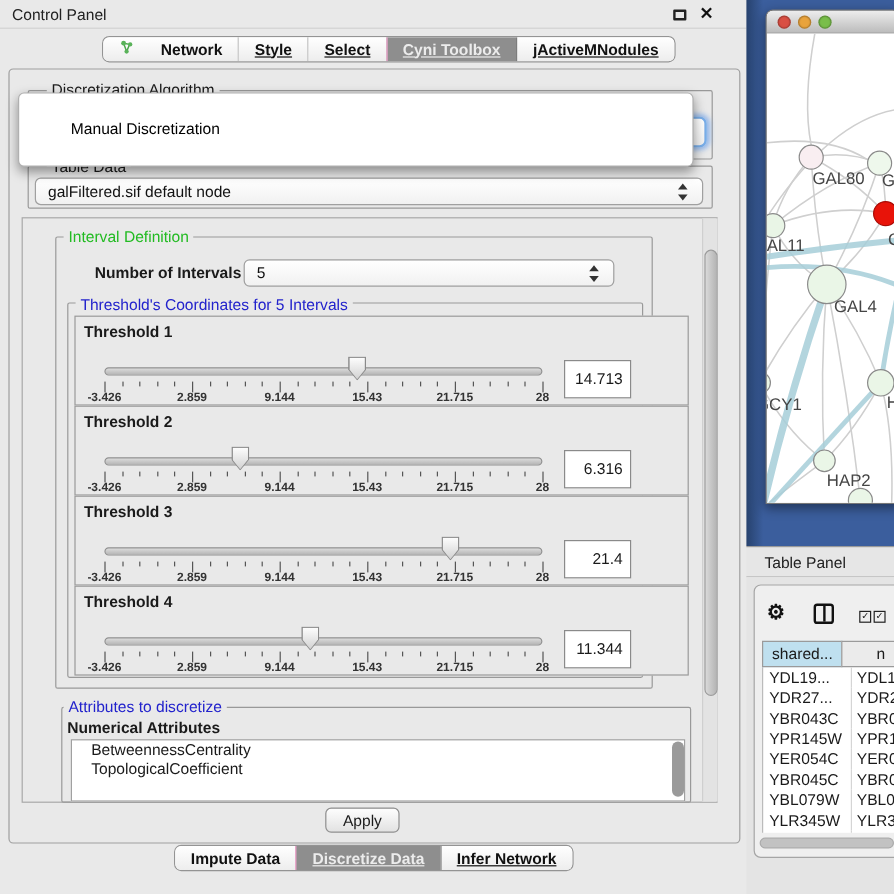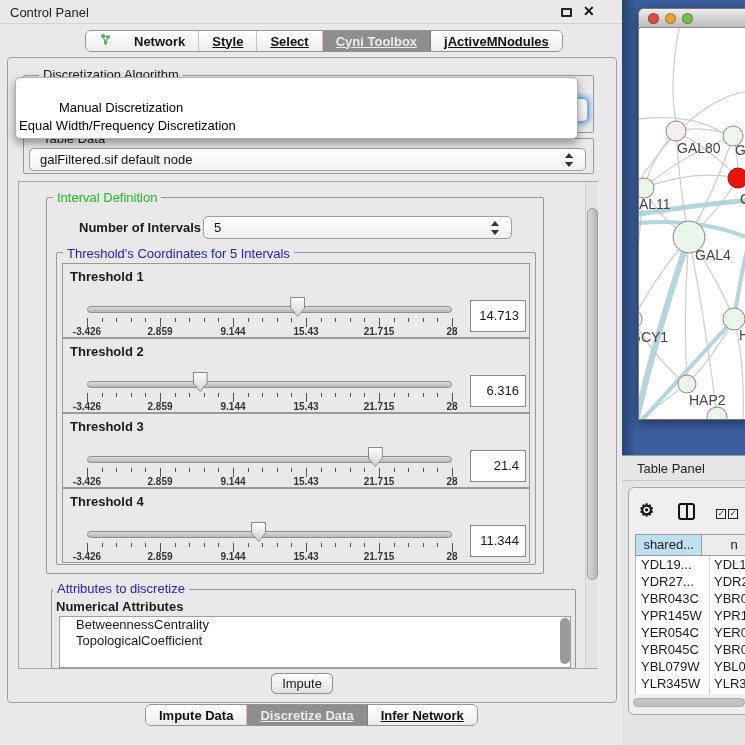--- a/index.html
+++ b/index.html
@@ -42,21 +42,21 @@
   .combo{position:absolute;border:1px solid #a0a0a0;border-radius:5px;background:linear-gradient(#ffffff,#f1f1f1);height:23px;line-height:21px;padding-left:10px;color:#111;}
   .stepper{position:absolute;right:11px;top:4px;width:9px;height:14px;}
   .stepper:before,.stepper:after{content:"";position:absolute;left:0;border-left:4.5px solid transparent;border-right:4.5px solid transparent;}
   .stepper:before{top:0;border-bottom:5px solid #333;}
   .stepper:after{bottom:0;border-top:5px solid #333;}
 
   #viewport{position:absolute;left:10px;top:123px;width:580px;height:488px;border:1px solid #a8a8a8;}
   #vsb-track{position:absolute;left:567px;top:1px;width:13px;height:485px;background:#e3e3e3;border-left:1px solid #cfcfcf;}
   #vsb-thumb{position:absolute;left:1px;top:26px;width:11px;height:372px;border-radius:6px;background:linear-gradient(90deg,#d9d9d9,#b5b5b5);border:1px solid #9c9c9c;}
 
-  .thr-row{position:absolute;left:54px;width:468px;height:75px;border:1px solid #9a9a9a;background:var(--bg);}
+  .thr-row{position:absolute;left:54px;width:512px;height:75px;border:1px solid #9a9a9a;background:var(--bg);}
   .thr-label{position:absolute;left:7px;top:5px;font-weight:bold;}
   .track{position:absolute;left:24px;top:42px;width:365px;height:7px;border-radius:4px;background:linear-gradient(#dcdcdc,#b6b6b6);border:1px solid #8f8f8f;}
   .thumb{position:absolute;top:33px;width:15px;height:20px;clip-path:polygon(0 0,100% 0,100% 55%,50% 100%,0 55%);background:#8a8a8a;}
   .thumb i{position:absolute;left:1px;top:1px;width:13px;height:18px;clip-path:polygon(0 0,100% 0,100% 55%,50% 100%,0 55%);background:linear-gradient(#fdfdfd,#d2d2d2);}
   .tick{position:absolute;top:54px;width:1px;background:#555;}
   .ticklabel{position:absolute;top:62px;width:44px;margin-left:-22px;text-align:center;font-size:10px;font-weight:bold;color:#333;}
   .valuebox{position:absolute;left:407px;top:36px;width:56px;height:32px;background:#fff;border:1px solid #8a8a8a;line-height:30px;text-align:right;padding-right:6px;}
 
   #attr-list{position:absolute;left:51px;top:558px;width:512px;height:52px;background:#fff;border:1px solid #a0a0a0;overflow:hidden;}
   #attr-list .item{padding-left:16px;height:16px;line-height:16px;}
@@ -131,21 +131,20 @@
       </div>
     </div>
 
   <div id="mainpanel">
     <span class="grouplabel" style="left:31px;top:9px;z-index:1;">Discretization Algorithm</span>
     <div class="groupbox" style="left:15px;top:17px;width:571px;height:58px;"></div>
     <div id="combo-behind"></div>
 
     <div id="algo-popup">
       <div class="opt1">Manual Discretization</div>
-      <div class="opt2">Equal Width/Frequency Discretization</div>
     </div>
 
     <span class="grouplabel" style="left:31px;top:73px;z-index:1;">Table Data</span>
     <div class="groupbox" style="left:15px;top:80px;width:571px;height:36px;"></div>
     <div class="combo" style="left:21px;top:90px;width:557px;">
       <span>galFiltered.sif default node</span>
       <span class="stepper"></span>
     </div>
 
     <div id="viewport"></div>
@@ -331,21 +330,21 @@
     <span class="grouplabel blue" style="left:45px;top:523px;">Attributes to discretize</span>
     <div class="groupbox" style="left:43px;top:531px;width:525px;height:80px;"></div>
     <span class="bold abs" style="left:48px;top:541px;z-index:2;background:var(--bg);padding-right:4px;">Numerical Attributes</span>
     <div id="attr-list">
 
         <div class="item">BetweennessCentrality</div>
         <div class="item">TopologicalCoefficient</div>
         <div id="attr-sb"></div>
       </div>
 
-    <div id="apply-btn">Impute</div>
+    <div id="apply-btn">Apply</div>
   </div>
 
   <div id="bottomtabs" class="tabrow">
       <div class="tab">
         <span>Impute Data</span>
       </div>
       <div class="tab sel">
         <span>Discretize Data</span>
       </div>
       <div class="tab">

